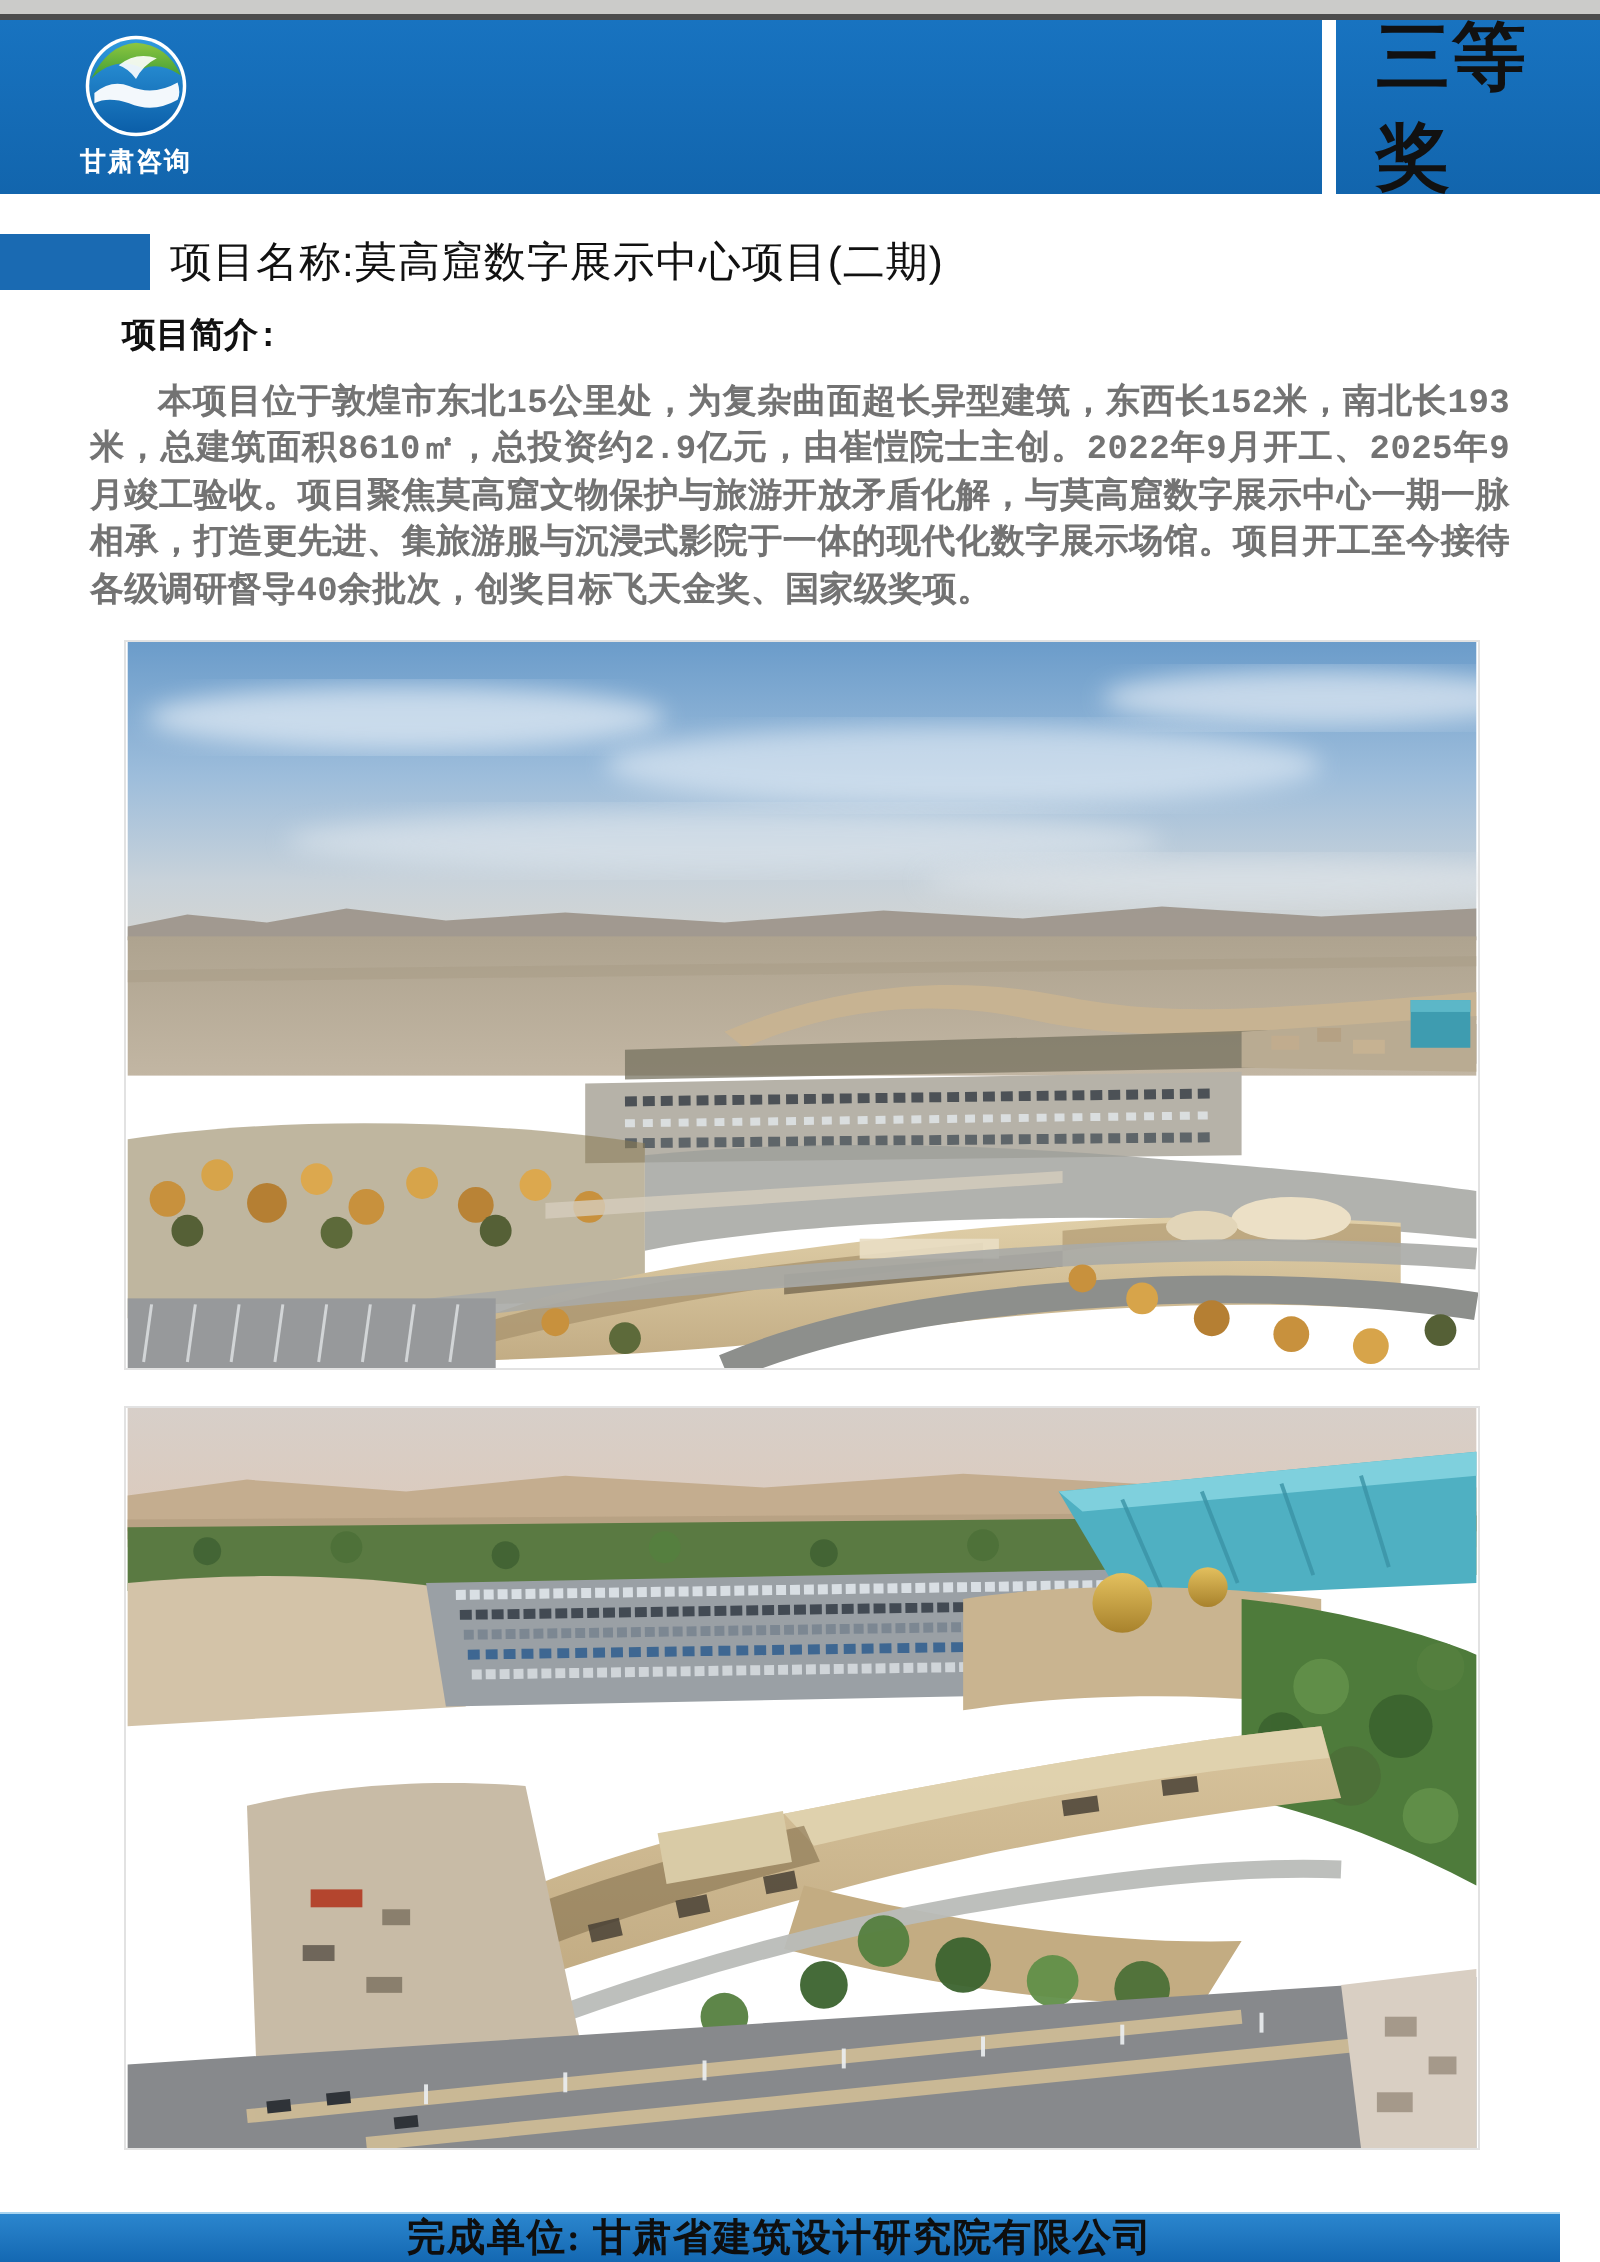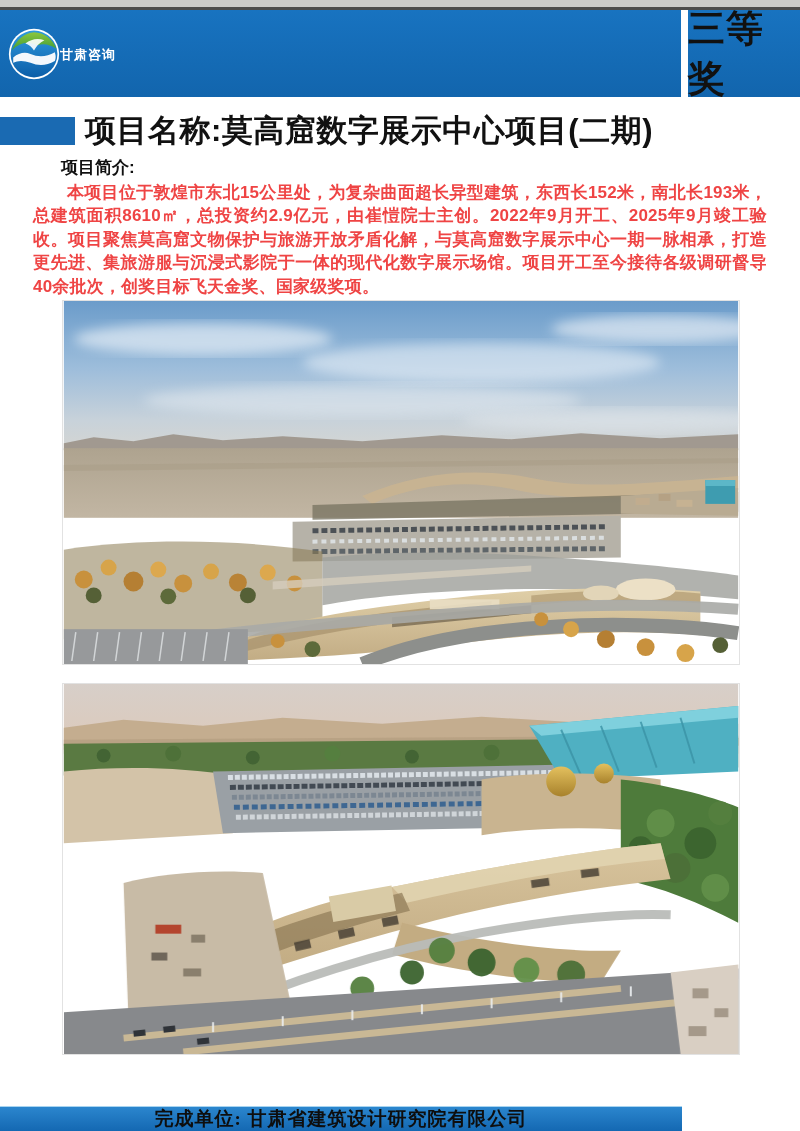--- a/index.html
+++ b/index.html
@@ -11,59 +11,59 @@
   
   .strip-gray{height:7px;background:#cbcbc9;}
   .strip-dark{height:3px;background:#4c4c4c;}
 
   
   .header{display:flex;height:87px;}
   .header-main{
     flex:1;background:linear-gradient(#1873c0,#1265ad);
     display:flex;align-items:center;position:relative;
   }
-  .logo-wrap{width:120px;display:flex;flex-direction:row;align-items:center;margin-left:8px;}
+  .logo-wrap{width:120px;display:flex;flex-direction:column;align-items:center;margin-left:8px;}
   .logo-circle{width:52px;height:52px;display:block;}
   .logo-text{color:#ffffff;font-weight:700;font-size:13px;margin-top:3px;letter-spacing:1px;}
   .header-titles{flex:1;padding-left:18px;padding-right:6px;}
   .header-title{
     color:#ffffff;font-weight:700;font-size:27px;line-height:1.15;
     letter-spacing:1px;white-space:nowrap;
   }
   .header-subtitle{
     color:#cfe2f2;font-size:11.6px;margin-top:5px;white-space:nowrap;letter-spacing:.1px;
   }
   .header-gap{width:7px;background:#ffffff;}
   .award-badge{
     width:112px;background:linear-gradient(#1873c0,#1265ad);
-    display:flex;align-items:center;justify-content:center;
+    display:flex;align-items:center;justify-content:center;padding-left:20px;
   }
   .award-badge span{color:#111111;font-weight:800;font-size:37px;letter-spacing:1px;}
 
   
   .project-title-row{display:flex;align-items:center;margin-top:19px;height:30px;}
   .title-bullet{width:75px;height:28px;background:#1a6ab2;flex:0 0 auto;}
-  .project-title{margin-left:10px;font-size:31px;font-weight:700;color:#111;letter-spacing:.5px;white-space:nowrap;}
-
-  
-  .intro{padding:0 33px;margin-top:10px;}
+  .project-title{margin-left:10px;font-size:21px;font-weight:400;color:#111;letter-spacing:.5px;white-space:nowrap;}
+
+  
+  .intro{padding:0 33px;margin-top:10px;font-family:Liberation Mono, monospace;}
   .intro-label{font-size:17px;font-weight:800;color:#111;margin-left:28px;margin-bottom:2px;}
   .intro p{
-    margin:0;font-size:17px;font-weight:700;color:#ef4444;line-height:23.4px;
+    margin:12px;font-size:17px;font-weight:700;color:#737373;line-height:23.4px;
     text-align:justify;text-indent:2em;letter-spacing:.2px;
   }
 
   
   .photo{display:block;margin:0 0 0 62px;border:1px solid #e2e2e2;box-sizing:border-box;}
   .photo-1{margin-top:2px;}
   .photo-2{margin-top:18px;}
 
   
   .footer{
-    position:absolute;left:0;bottom:0;width:682px;height:24px;
+    position:absolute;left:0;bottom:0;width:780px;height:24px;
     background:linear-gradient(#2b86ce,#1468b2);
     border-top:1px solid #a8d4f0;
     display:flex;align-items:center;justify-content:center;margin-top:32px;
   }
   .footer span{
     font-family:"Liberation Serif","DejaVu Serif",serif;
     font-size:19px;font-weight:700;color:#0e0e0e;letter-spacing:1px;
   }
 </style>
 </head>

